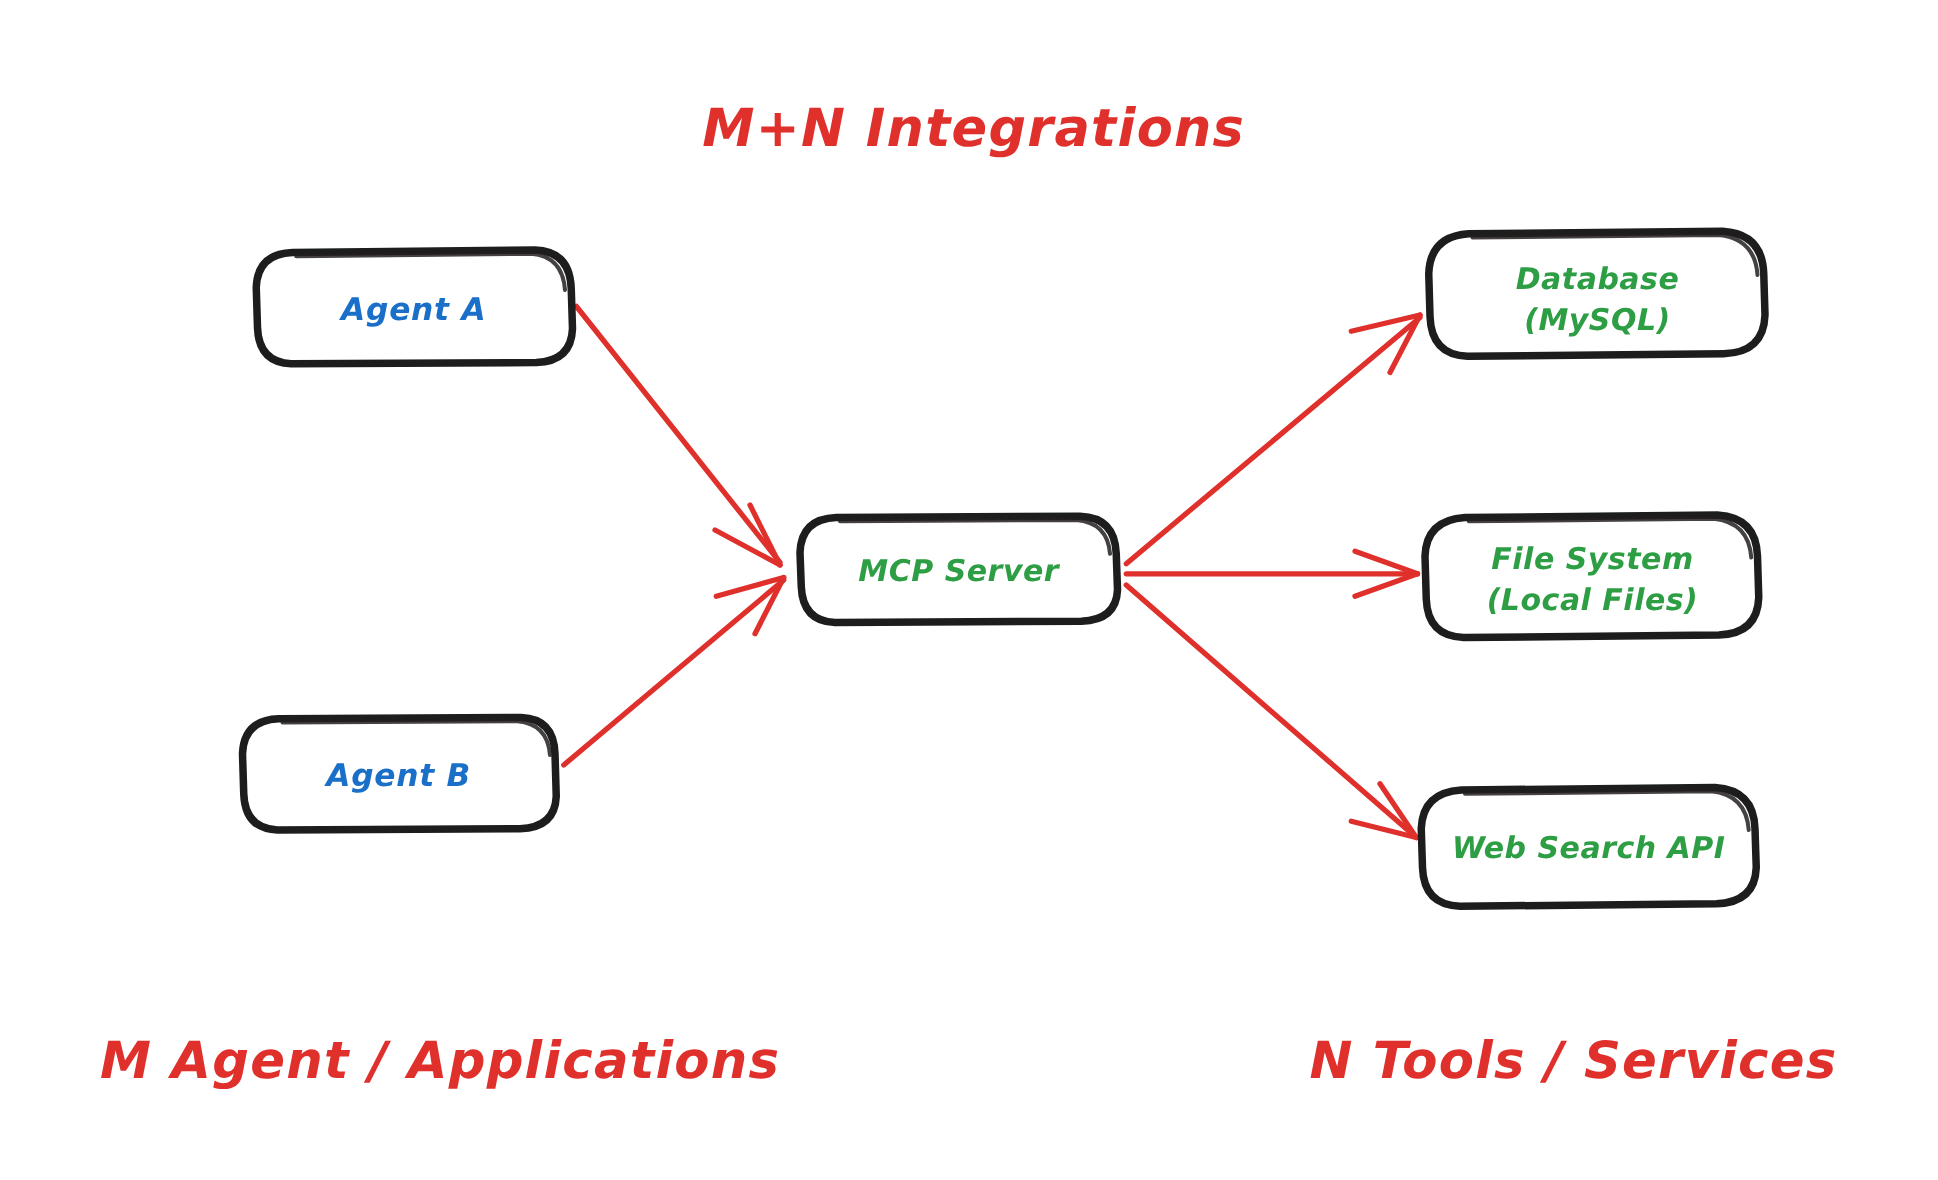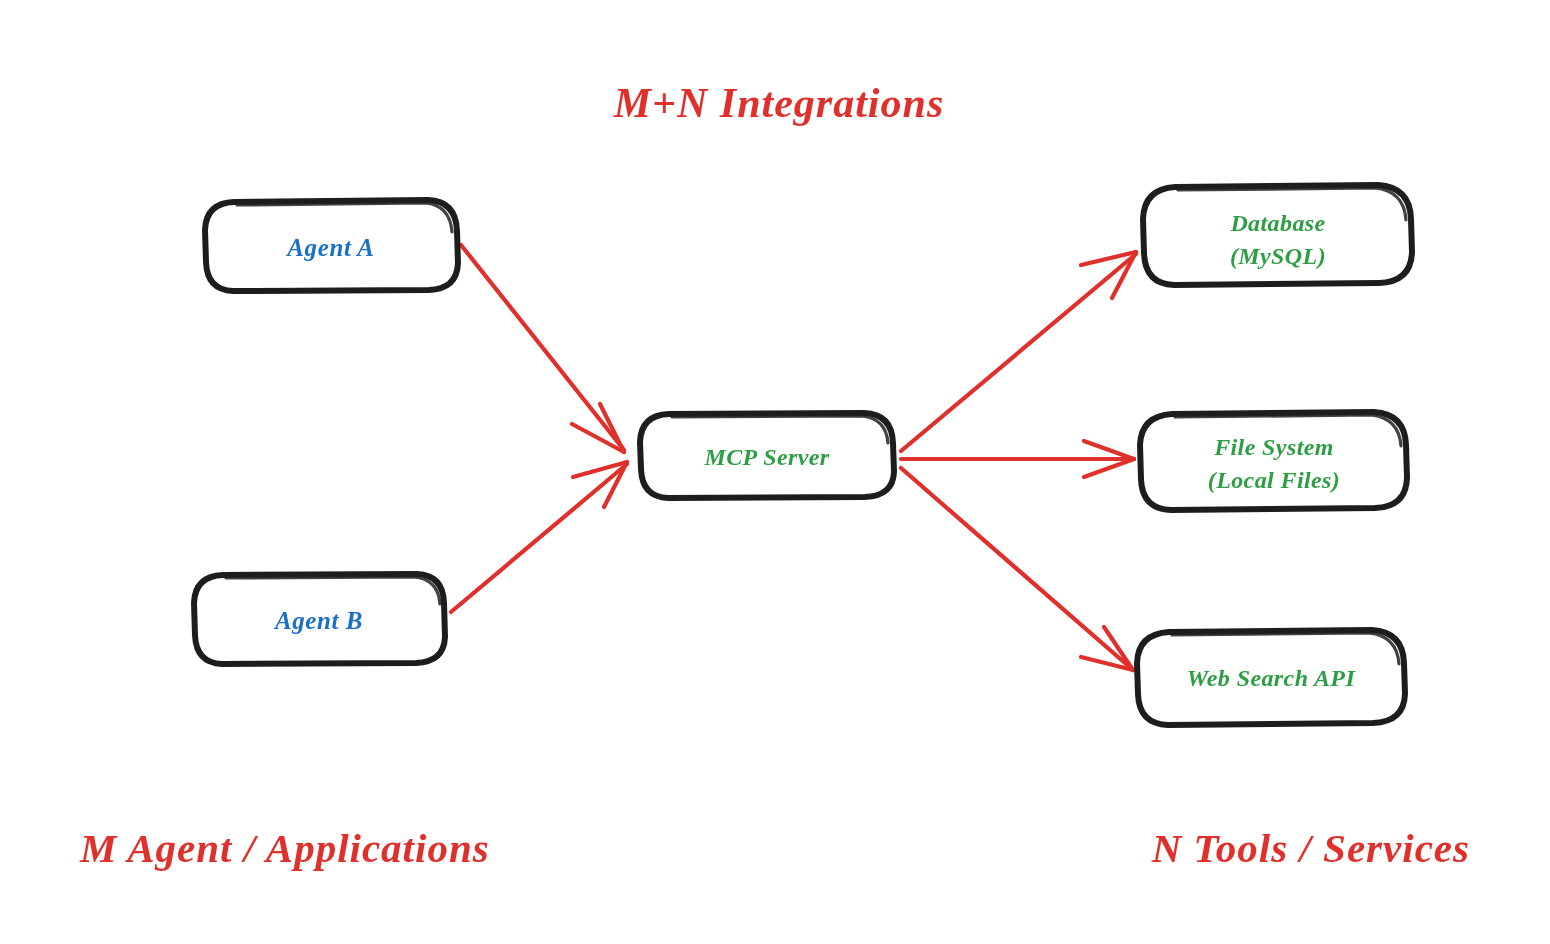--- a/index.html
+++ b/index.html
@@ -11,21 +11,20 @@
     width: 1550px;
     height: 944px;
     overflow: hidden;
     font-family: "DejaVu Sans", sans-serif;
   }
   #diagram-root {
     position: relative;
     width: 1550px;
     height: 944px;
     background: #ffffff;
-    font-family: Liberation Serif, serif;
   }
   svg.canvas {
     position: absolute;
     top: 0;
     left: 0;
     width: 1550px;
     height: 944px;
   }
   .title-text {
     font-size: 42px;

